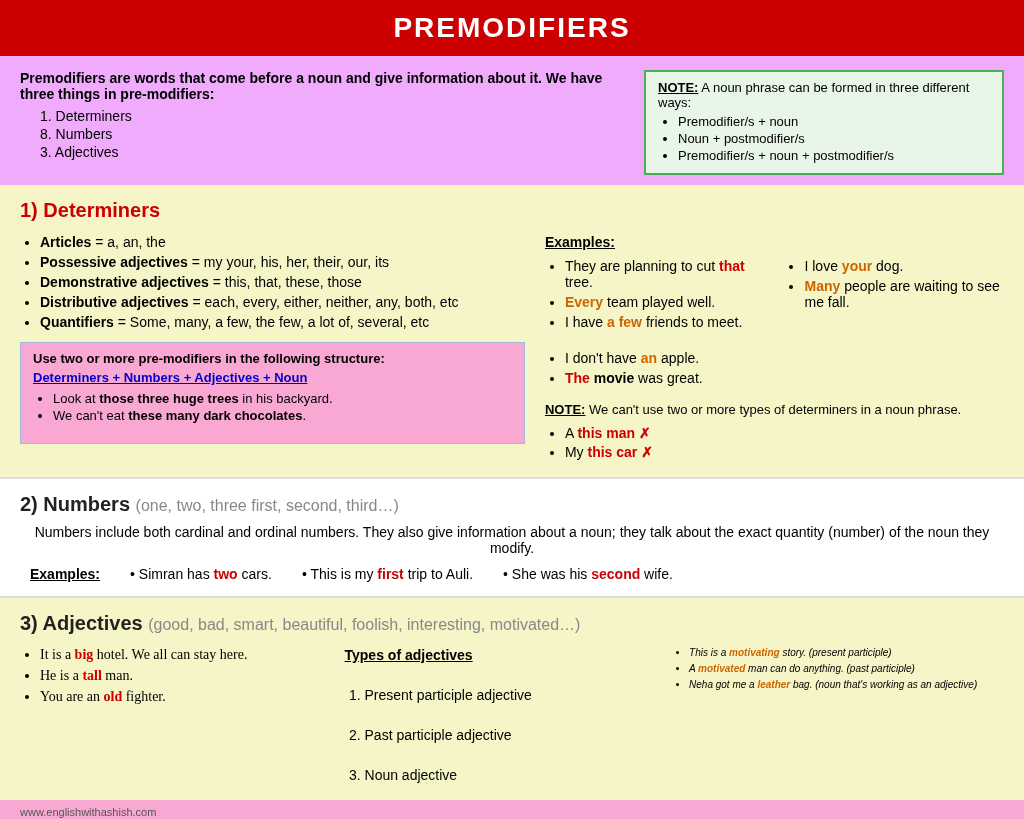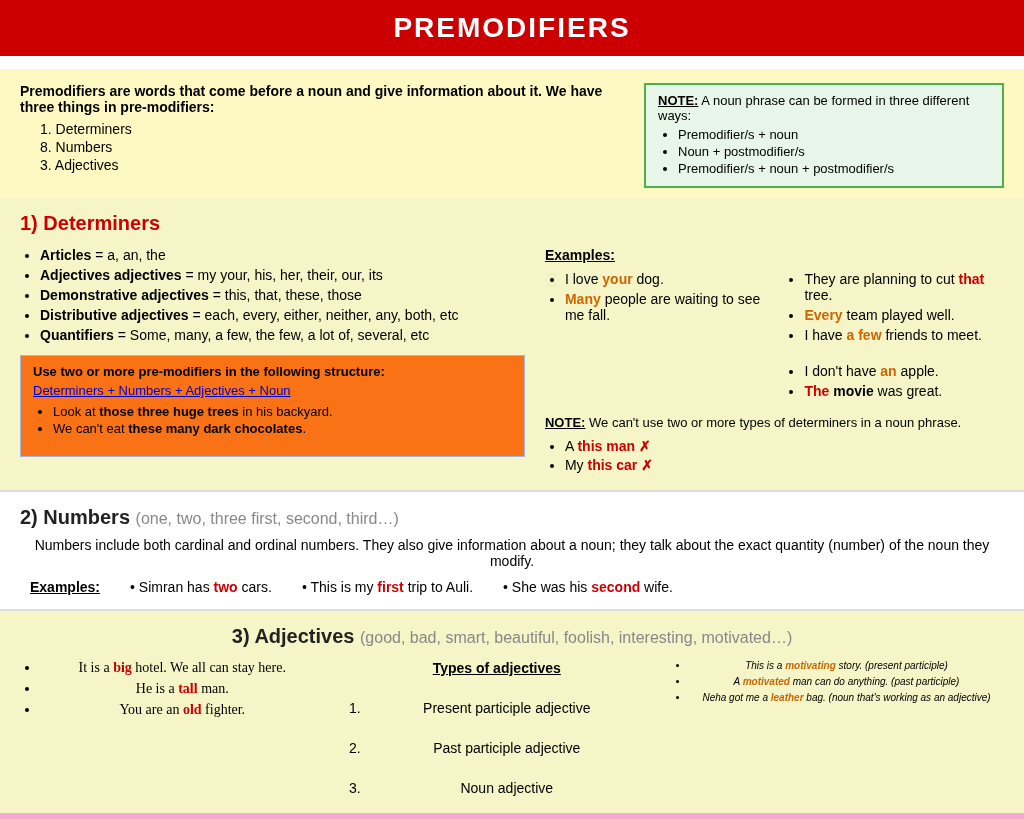--- a/index.html
+++ b/index.html
@@ -14,26 +14,25 @@
       background: #cc0000;
       color: white;
       text-align: center;
       padding: 12px 0;
       font-size: 28px;
       font-weight: 900;
       letter-spacing: 2px;
     }
 
     .intro-section {
-      background: #fef9c3;
+      background: #f0abfc;
       padding: 14px 20px 10px 20px;
       display: flex;
       gap: 20px;
       align-items: flex-start;
-      margin-top: 13px;
     }
 
     .intro-left {
       flex: 1;
     }
 
     .intro-left p {
       font-size: 14px;
       font-weight: bold;
       margin-bottom: 6px;
@@ -104,35 +103,35 @@
       padding-left: 20px;
       margin-bottom: 12px;
     }
 
     .det-left ul li {
       margin-bottom: 4px;
       font-size: 14px;
     }
 
     .structure-box {
-      background: #f97316;
+      background: #f9a8d4;
       border: 1px solid #a0b8e0;
       padding: 8px 12px;
       font-size: 13px;
     }
 
     .structure-box .struct-title {
       font-weight: bold;
       margin-bottom: 4px;
     }
 
     .struct-formula {
       color: #0000cc;
       text-decoration: underline;
-      font-weight: normal;
+      font-weight: bold;
       font-size: 13px;
       margin-bottom: 6px;
     }
 
     .structure-box ul {
       list-style: disc;
       padding-left: 20px;
     }
 
     .structure-box ul li {
@@ -231,21 +230,20 @@
       font-weight: bold;
       text-decoration: underline;
       font-size: 14px;
     }
 
     
     .section-adjectives {
       background: #f5f5c8;
       padding: 14px 20px;
       border-top: 2px solid #ddd;
-      text-align: center;
     }
 
     .section-title-3 {
       font-size: 20px;
       font-weight: bold;
       color: #222;
       margin-bottom: 12px;
     }
 
     .section-title-3 .subtitle-light {
@@ -352,53 +350,53 @@
     </ul>
   </div>
 </div>
 
 <div class="section-determiners">
   <div class="section-title-1 red">1) Determiners</div>
   <div class="det-content">
     <div class="det-left">
       <ul>
         <li><span class="bold">Articles</span> = a, an, the</li>
-        <li><span class="bold">Adjectives adjectives</span> = my your, his, her, their, our, its</li>
+        <li><span class="bold">Possessive adjectives</span> = my your, his, her, their, our, its</li>
         <li><span class="bold">Demonstrative adjectives</span> = this, that, these, those</li>
         <li><span class="bold">Distributive adjectives</span> = each, every, either, neither, any, both, etc</li>
         <li><span class="bold">Quantifiers</span> = Some, many, a few, the few, a lot of, several, etc</li>
       </ul>
       <div class="structure-box">
         <div class="struct-title">Use two or more pre-modifiers in the following structure:</div>
         <div class="struct-formula blue-link">Determiners + Numbers + Adjectives + Noun</div>
         <ul>
           <li>Look at <span class="bold">those three huge trees</span> in his backyard.</li>
           <li>We can't eat <span class="bold">these many dark chocolates</span>.</li>
         </ul>
       </div>
     </div>
     <div class="det-right">
       <div class="examples-title">Examples:</div>
       <div class="examples-cols">
         <div class="examples-col">
           <ul>
-            <li>I love <span class="highlight-orange">your</span> dog.</li>
-            <li><span class="highlight-orange">Many</span> people are waiting to see me fall.</li>
-          </ul>
-        </div>
-        <div class="examples-col">
-          <ul>
             <li>They are planning to cut <span class="highlight-red">that</span> tree.</li>
             <li><span class="highlight-orange">Every</span> team played well.</li>
             <li>I have <span class="highlight-orange">a few</span> friends to meet.</li>
           </ul>
           <br>
           <ul>
             <li>I don't have <span class="highlight-orange">an</span> apple.</li>
             <li><span class="highlight-red bold">The</span> <span class="bold">movie</span> was great.</li>
+          </ul>
+        </div>
+        <div class="examples-col">
+          <ul>
+            <li>I love <span class="highlight-orange">your</span> dog.</li>
+            <li><span class="highlight-orange">Many</span> people are waiting to see me fall.</li>
           </ul>
         </div>
       </div>
       <div class="note-inline">
         <span class="note-label">NOTE:</span> We can't use two or more types of determiners in a noun phrase.
       </div>
       <ul class="cross-list">
         <li>A <span class="highlight-red">this man</span> <span class="cross-mark">✗</span></li>
         <li>My <span class="highlight-red">this car</span> <span class="cross-mark">✗</span></li>
       </ul>

